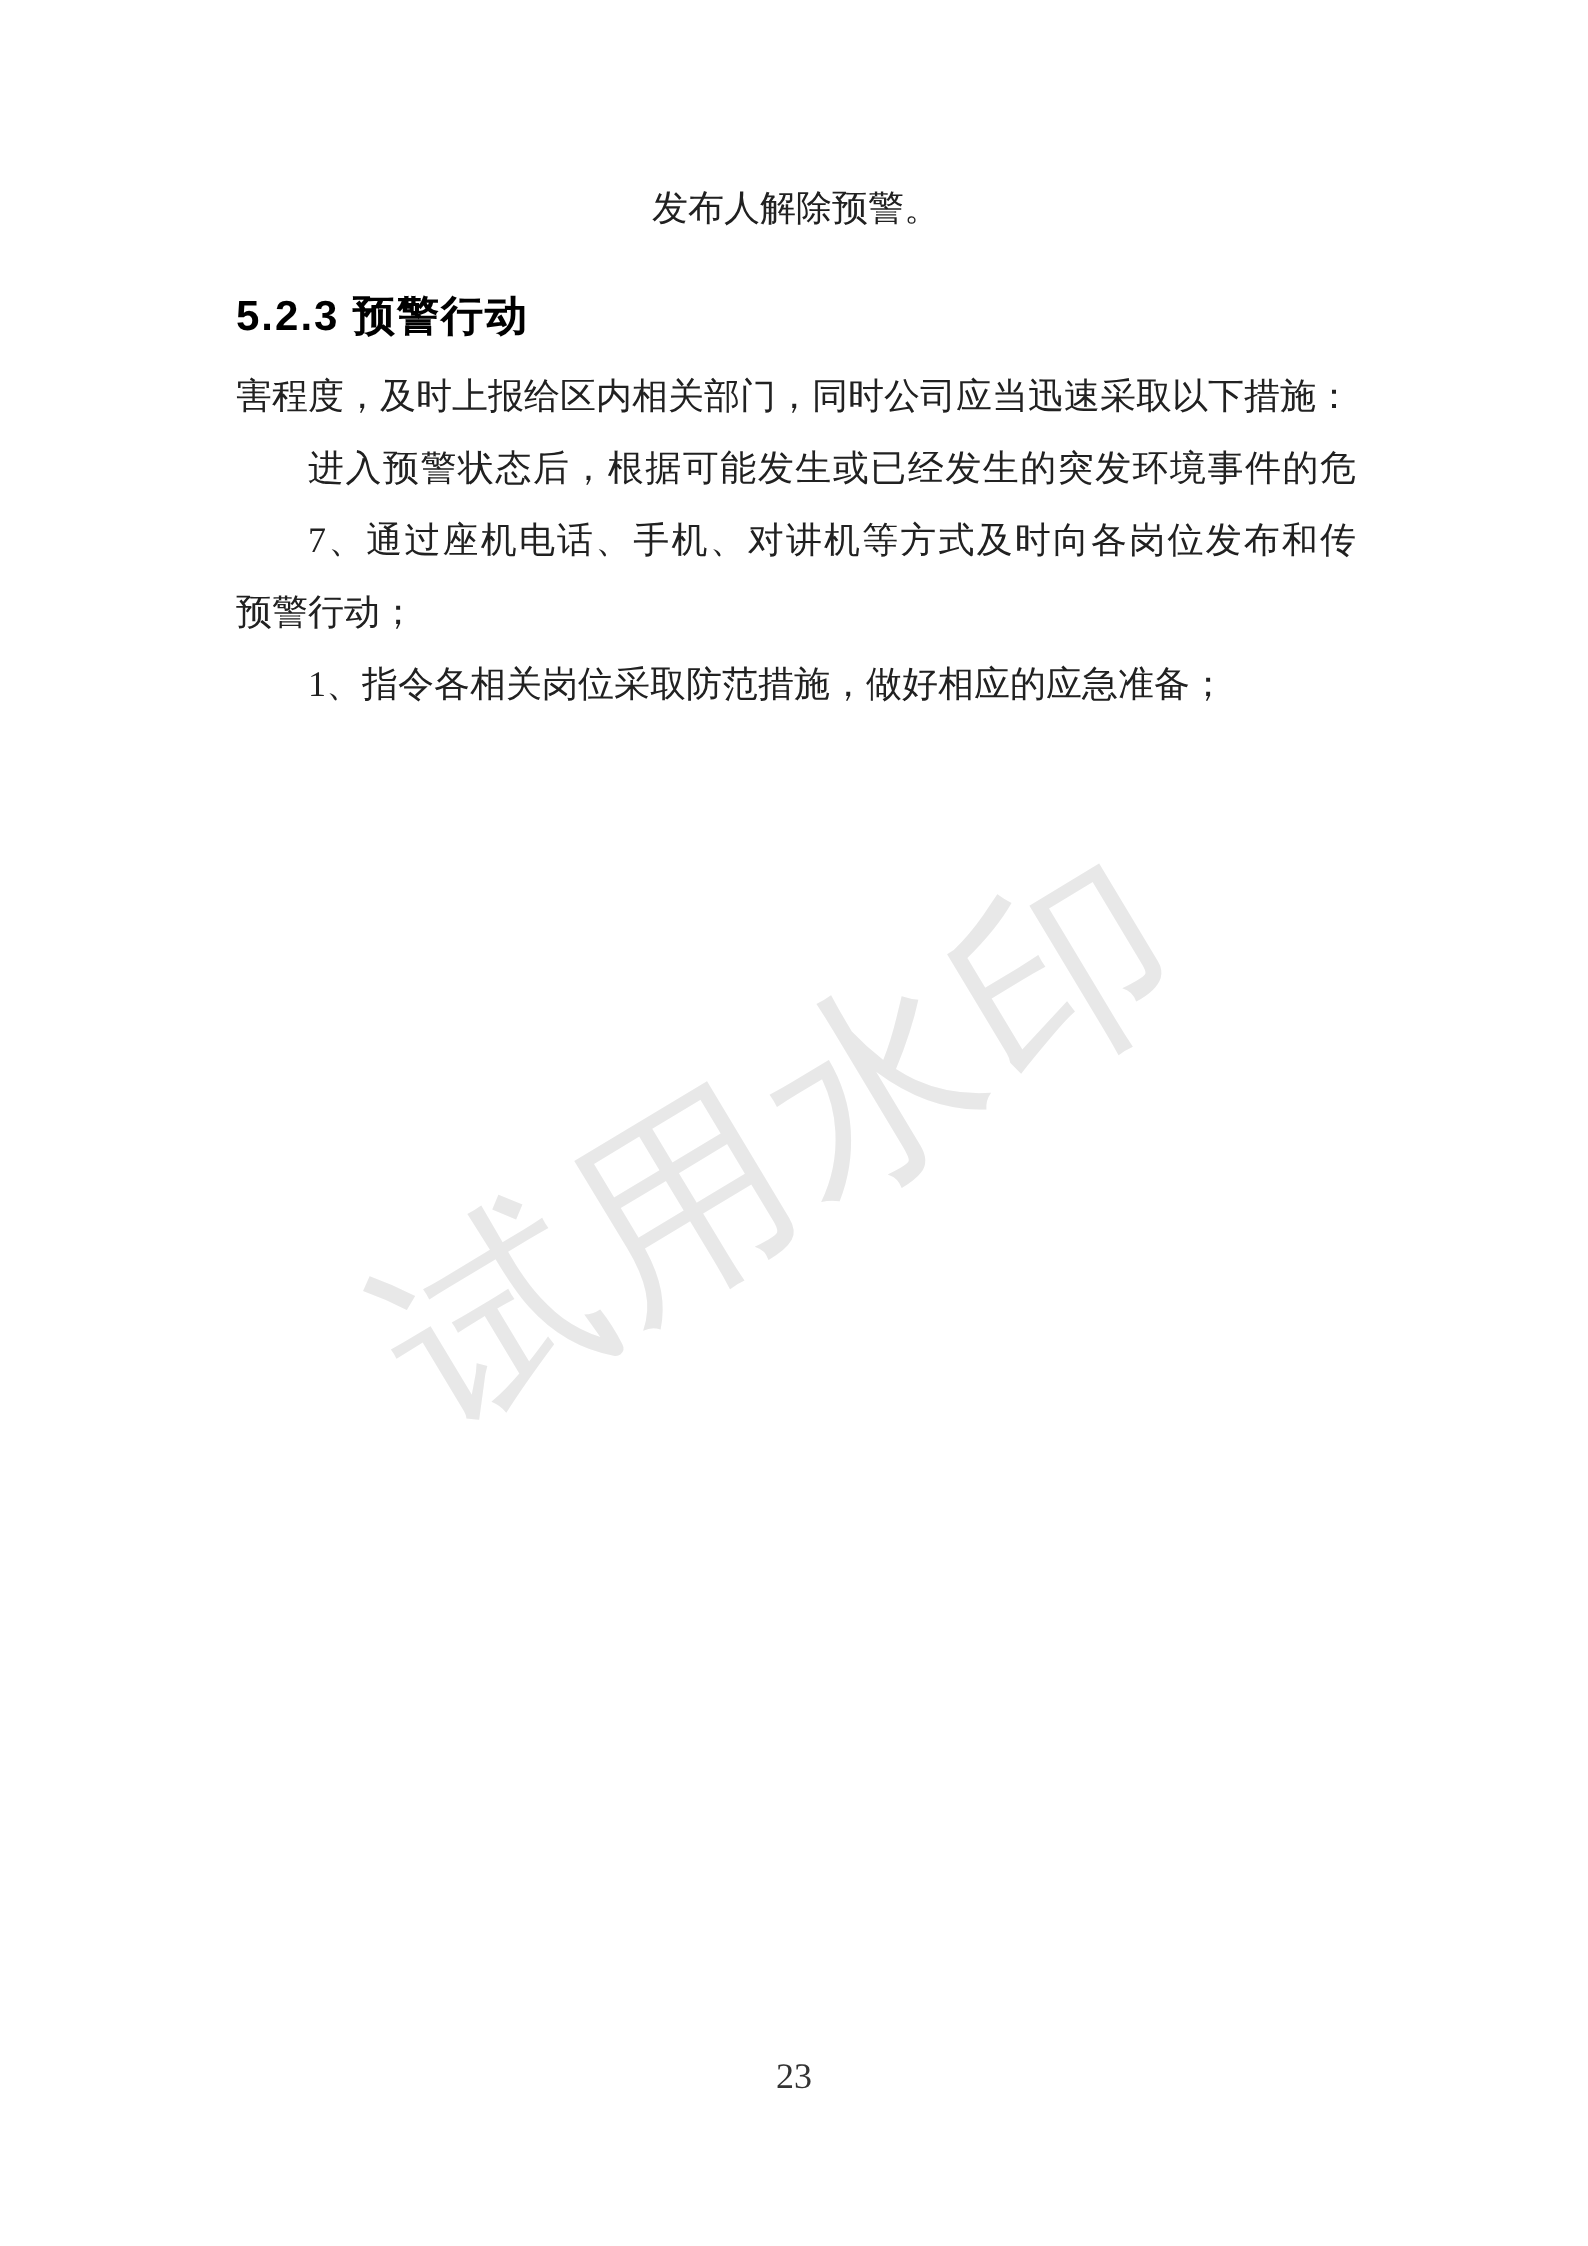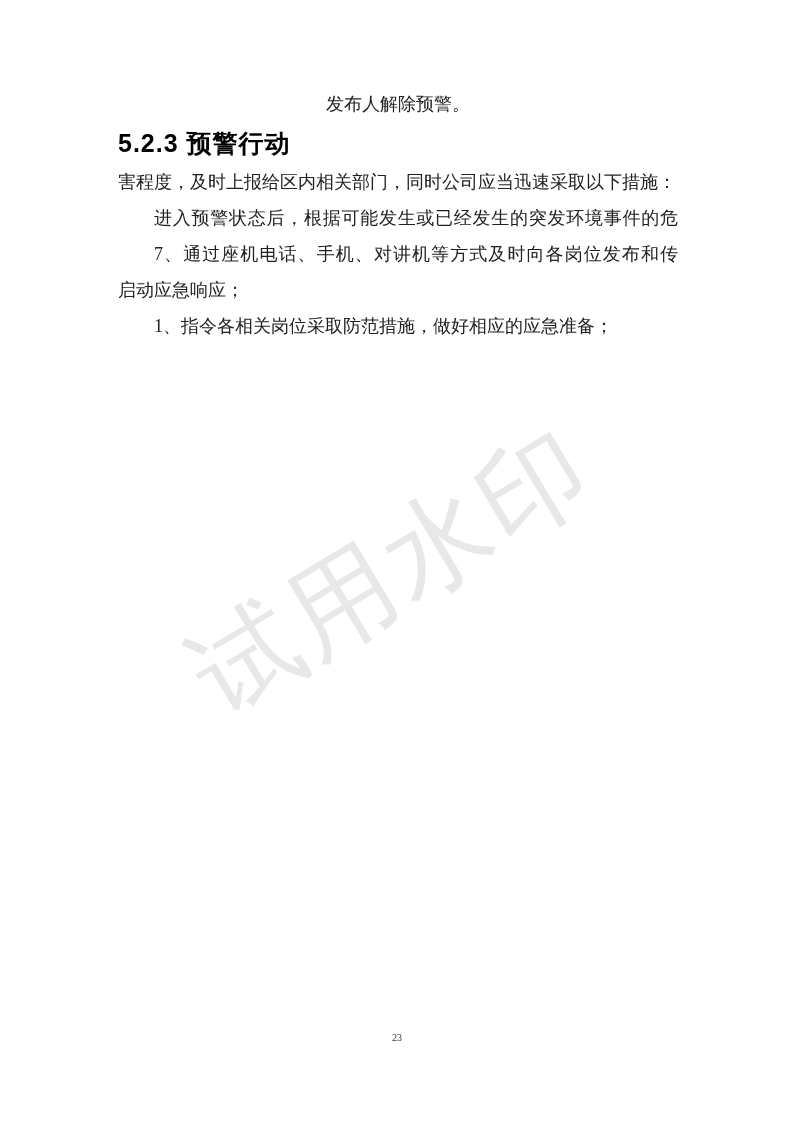--- a/index.html
+++ b/index.html
@@ -36,24 +36,24 @@
     width: 560px;
     z-index: 1;
     font-size: 18px;
     line-height: 36px;
   }
   .carryover {
     margin: 0;
     text-align: center;
   }
   .heading {
-    margin: 6px 0 6px 0;
+    margin: 22px 0 6px 0;
     font-family: "Liberation Sans", sans-serif;
     font-weight: bold;
-    font-size: 25px;
+    font-size: 21px;
     line-height: 30px;
     color: #000000;
     letter-spacing: 1px;
   }
   .para {
     margin: 0;
   }
   .line {
     text-align: justify;
     text-align-last: justify;
@@ -65,21 +65,21 @@
   }
   .line.last {
     text-align-last: left;
   }
   .page-number {
     position: absolute;
     top: 1028px;
     left: 0;
     width: 100%;
     text-align: center;
-    font-size: 10px;
+    font-size: 18px;
     line-height: 20px;
     color: #333333;
     z-index: 1;
   }
 </style>
 </head>
 <body>
 
 <div class="page">
   <div class="watermark" style="color: rgb(232, 232, 232);">试用水印</div>
@@ -89,21 +89,21 @@
 
     <h3 class="heading">5.2.3 预警行动</h3>
 
     <div id="paragraphs">
         <div class="para">
           <div class="line last">害程度，及时上报给区内相关部门，同时公司应当迅速采取以下措施：</div>
           <div class="line first">进入预警状态后，根据可能发生或已经发生的突发环境事件的危</div>
         </div>
         <div class="para">
           <div class="line first">7、通过座机电话、手机、对讲机等方式及时向各岗位发布和传</div>
-          <div class="line last">启动应急响应；</div>
+          <div class="line last">预警行动；</div>
         </div>
         <div class="para">
           <div class="line first last">1、指令各相关岗位采取防范措施，做好相应的应急准备；</div>
         </div>
       </div>
   </div>
 
   <div class="page-number">23</div>
 </div>
 

